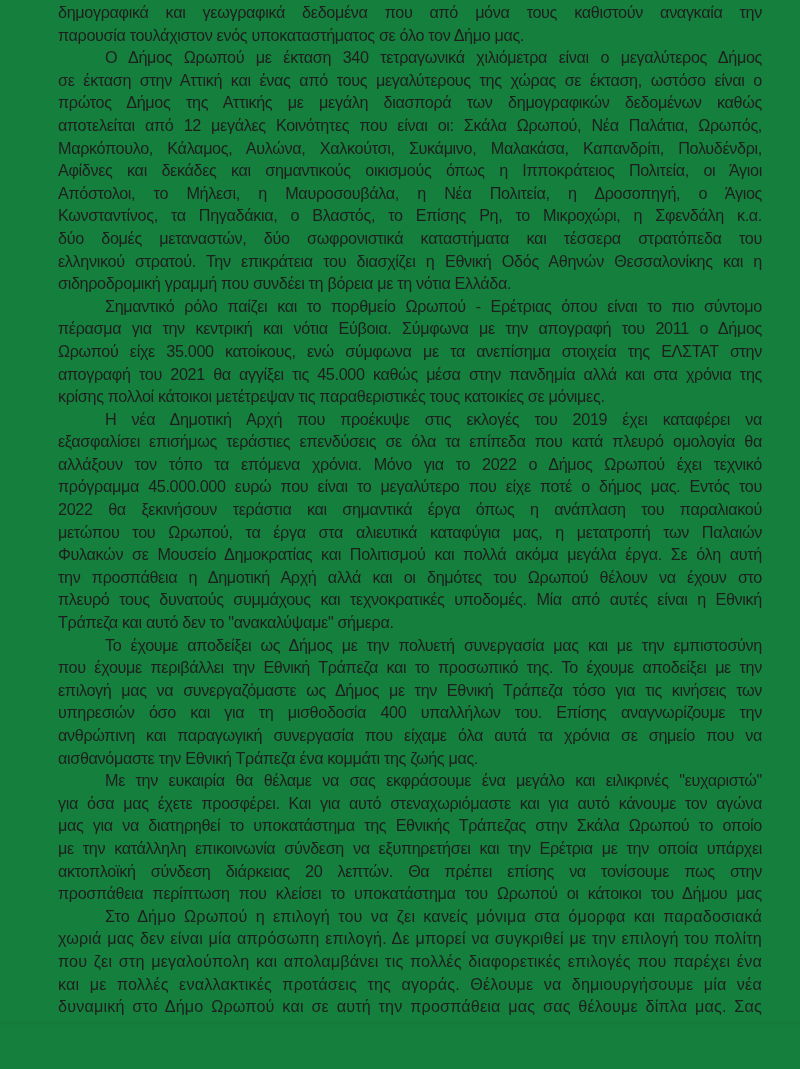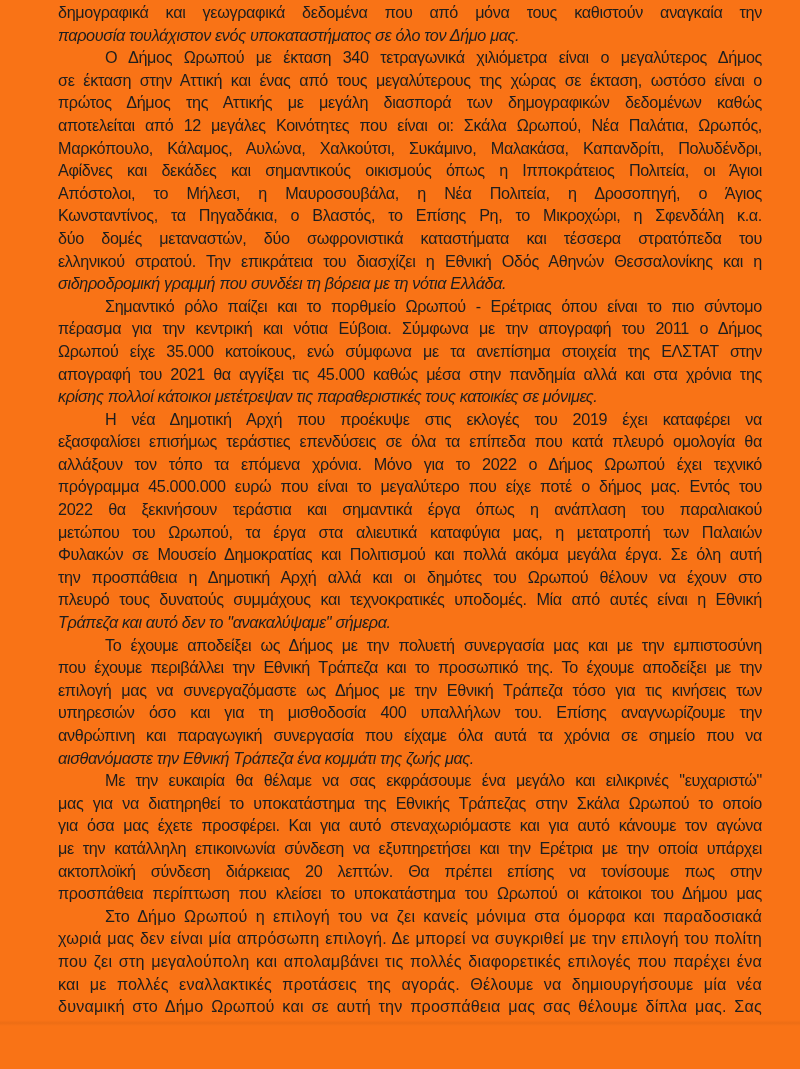--- a/index.html
+++ b/index.html
@@ -12,21 +12,21 @@
     height: 1069px;
     overflow: hidden;
     position: relative;
   }
   .page {
     position: absolute;
     left: 0;
     top: 0;
     width: 800px;
     height: 1069px;
-    background: #f97316;
+    background: #15803d;
   }
   .text-block {
     position: absolute;
     left: 58px;
     top: 1px;
     width: 704px;
     font-family: "Liberation Sans Narrow", "Liberation Sans", sans-serif;
     font-size: 16.2px;
     line-height: 22.6px;
     color: #1e1e1e;
@@ -35,21 +35,20 @@
   .line {
     display: block;
     text-align: justify;
     text-align-last: justify;
     white-space: nowrap;
     letter-spacing: -0.35px;
     word-spacing: 0px;
   }
   .line.last {
     text-align-last: left;
-    font-style: italic;
   }
   .line.indent {
     padding-left: 47px;
   }
   .line.wide {
     letter-spacing: 0.15px;
   }
   .fold-shadow {
     position: absolute;
     left: 0;
@@ -92,22 +91,22 @@
       <span class="line">την προσπάθεια η Δημοτική Αρχή αλλά και οι δημότες του Ωρωπού θέλουν να έχουν στο</span>
       <span class="line">πλευρό τους δυνατούς συμμάχους και τεχνοκρατικές υποδομές. Μία από αυτές είναι η Εθνική</span>
       <span class="line last">Τράπεζα και αυτό δεν το "ανακαλύψαμε" σήμερα.</span>
       <span class="line indent">Το έχουμε αποδείξει ως Δήμος με την πολυετή συνεργασία μας και με την εμπιστοσύνη</span>
       <span class="line">που έχουμε περιβάλλει την Εθνική Τράπεζα και το προσωπικό της. Το έχουμε αποδείξει με την</span>
       <span class="line">επιλογή μας να συνεργαζόμαστε ως Δήμος με την Εθνική Τράπεζα τόσο για τις κινήσεις των</span>
       <span class="line">υπηρεσιών όσο και για τη μισθοδοσία 400 υπαλλήλων του. Επίσης αναγνωρίζουμε την</span>
       <span class="line">ανθρώπινη και παραγωγική συνεργασία που είχαμε όλα αυτά τα χρόνια σε σημείο που να</span>
       <span class="line last">αισθανόμαστε την Εθνική Τράπεζα ένα κομμάτι της ζωής μας.</span>
       <span class="line indent">Με την ευκαιρία θα θέλαμε να σας εκφράσουμε ένα μεγάλο και ειλικρινές "ευχαριστώ"</span>
+      <span class="line">για όσα μας έχετε προσφέρει. Και για αυτό στεναχωριόμαστε και για αυτό κάνουμε τον αγώνα</span>
       <span class="line">μας για να διατηρηθεί το υποκατάστημα της Εθνικής Τράπεζας στην Σκάλα Ωρωπού το οποίο</span>
-      <span class="line">για όσα μας έχετε προσφέρει. Και για αυτό στεναχωριόμαστε και για αυτό κάνουμε τον αγώνα</span>
       <span class="line">με την κατάλληλη επικοινωνία σύνδεση να εξυπηρετήσει και την Ερέτρια με την οποία υπάρχει</span>
       <span class="line">ακτοπλοϊκή σύνδεση διάρκειας 20 λεπτών. Θα πρέπει επίσης να τονίσουμε πως στην</span>
       <span class="line">προσπάθεια περίπτωση που κλείσει το υποκατάστημα του Ωρωπού οι κάτοικοι του Δήμου μας</span>
       <span class="line indent wide">Στο Δήμο Ωρωπού η επιλογή του να ζει κανείς μόνιμα στα όμορφα και παραδοσιακά</span>
       <span class="line wide">χωριά μας δεν είναι μία απρόσωπη επιλογή. Δε μπορεί να συγκριθεί με την επιλογή του πολίτη</span>
       <span class="line wide">που ζει στη μεγαλούπολη και απολαμβάνει τις πολλές διαφορετικές επιλογές που παρέχει ένα</span>
       <span class="line wide">και με πολλές εναλλακτικές προτάσεις της αγοράς. Θέλουμε να δημιουργήσουμε μία νέα</span>
       <span class="line wide">δυναμική στο Δήμο Ωρωπού και σε αυτή την προσπάθεια μας σας θέλουμε δίπλα μας. Σας</span>
     </div>
   <div class="fold-shadow"></div>

